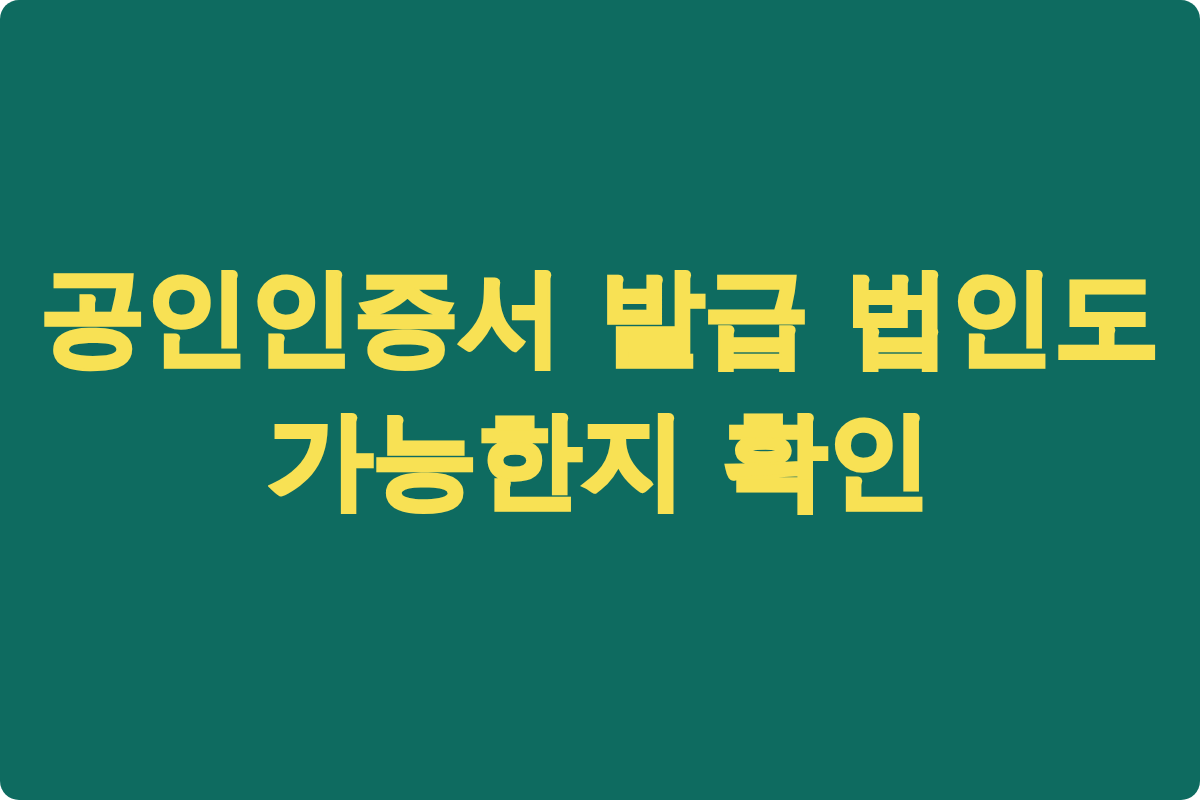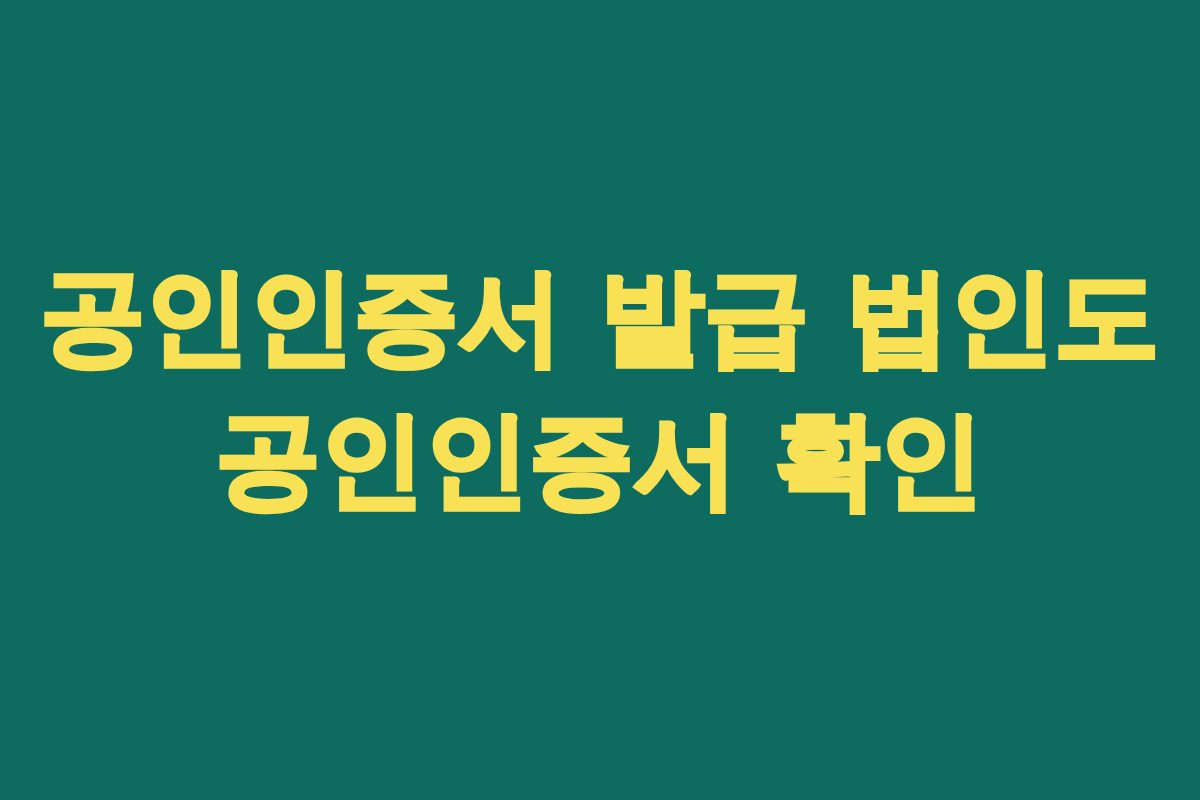--- a/index.html
+++ b/index.html
@@ -16,20 +16,21 @@
   
   .banner-canvas {
     position: relative;
     width: 1200px;
     height: 800px;
     overflow: hidden;
     box-sizing: border-box;
     display: flex;
     align-items: center;
     justify-content: center;
+    border-radius: 19px;
   }
 
   
   .banner-bg {
     position: absolute;
     inset: 0;
     width: 100%;
     height: 100%;
   }
 
@@ -68,17 +69,17 @@
 <body>
 
 <div class="banner-canvas" style="width: 1200px; height: 800px;">
 
   <div class="banner-bg" style="background: rgb(14, 107, 96);"></div>
 
   <div class="headline-block" style="text-align: center;">
 
     <span class="headline-line" style="color: rgb(248, 225, 84); font-size: 104px; line-height: 143px;">공인인증서 발급 법인도</span>
 
-    <span class="headline-line" style="color: rgb(248, 225, 84); font-size: 104px; line-height: 143px;">공인인증서 확인</span>
+    <span class="headline-line" style="color: rgb(248, 225, 84); font-size: 104px; line-height: 143px;">가능한지 확인</span>
 
   </div>
 
 </div>
 
 </body></html>

